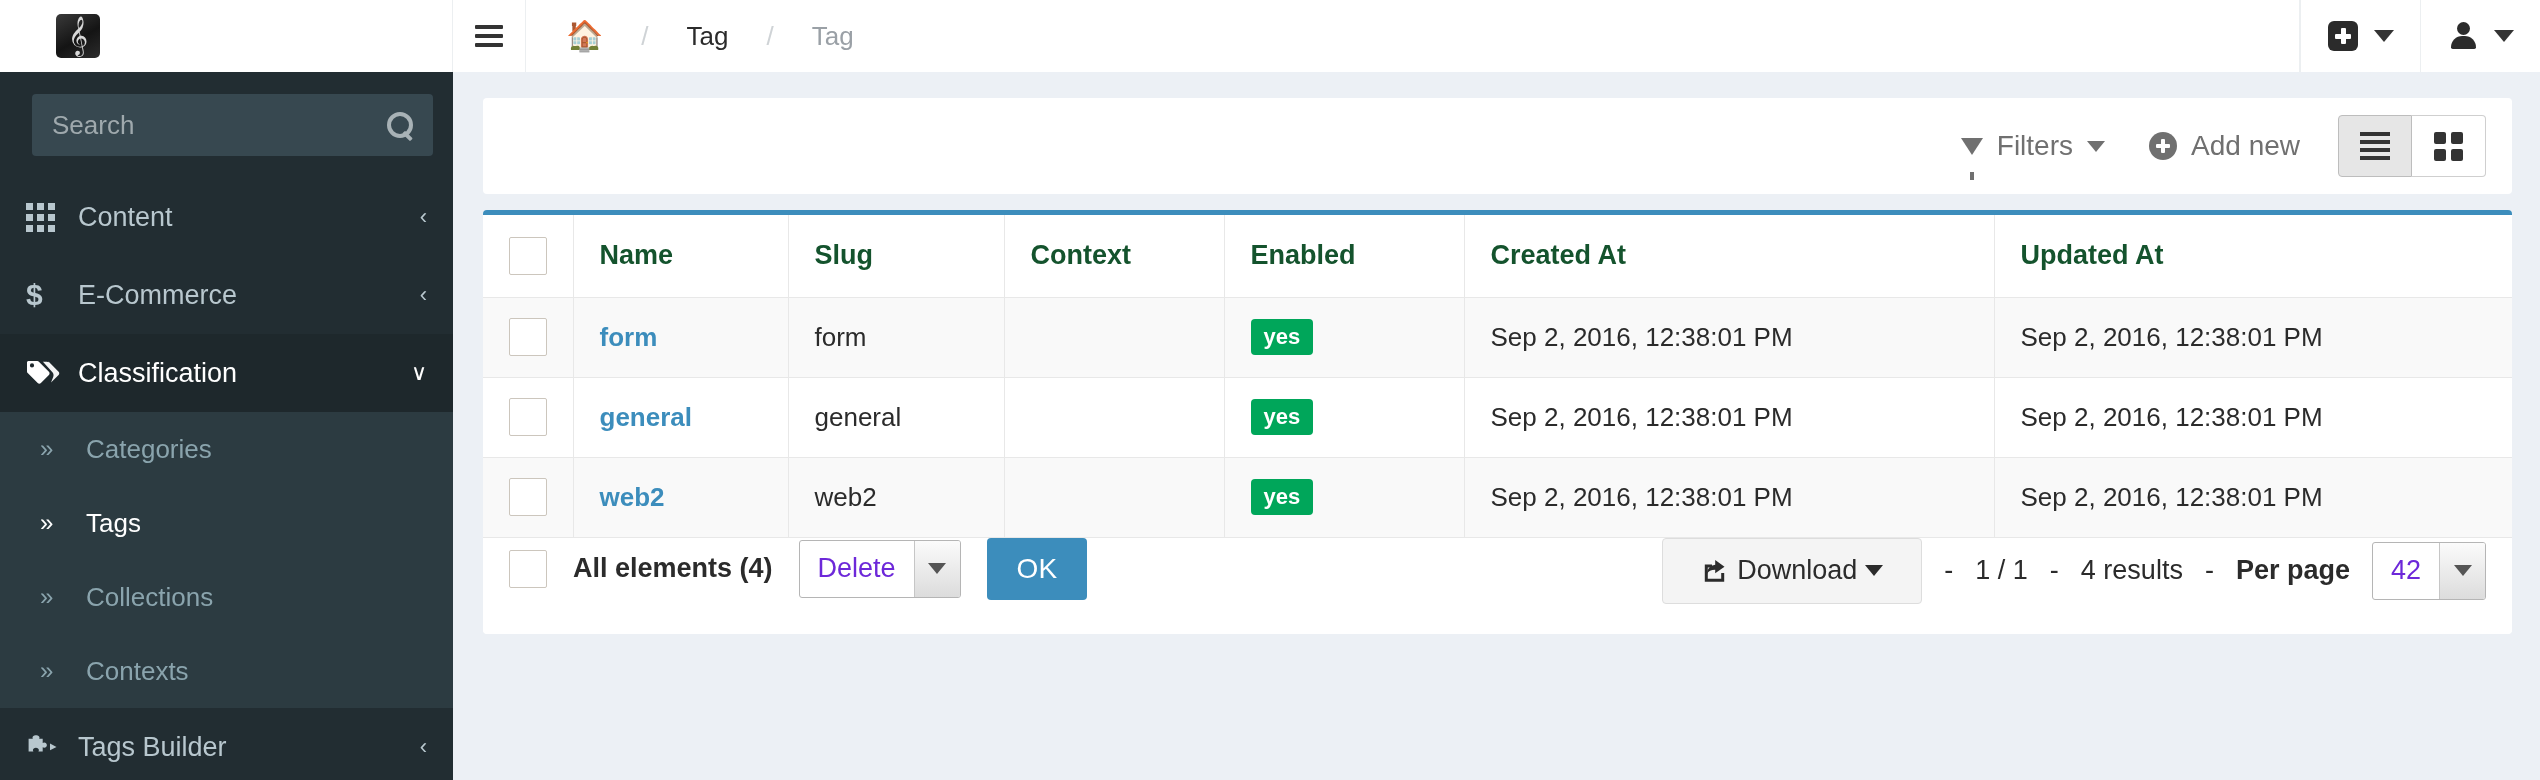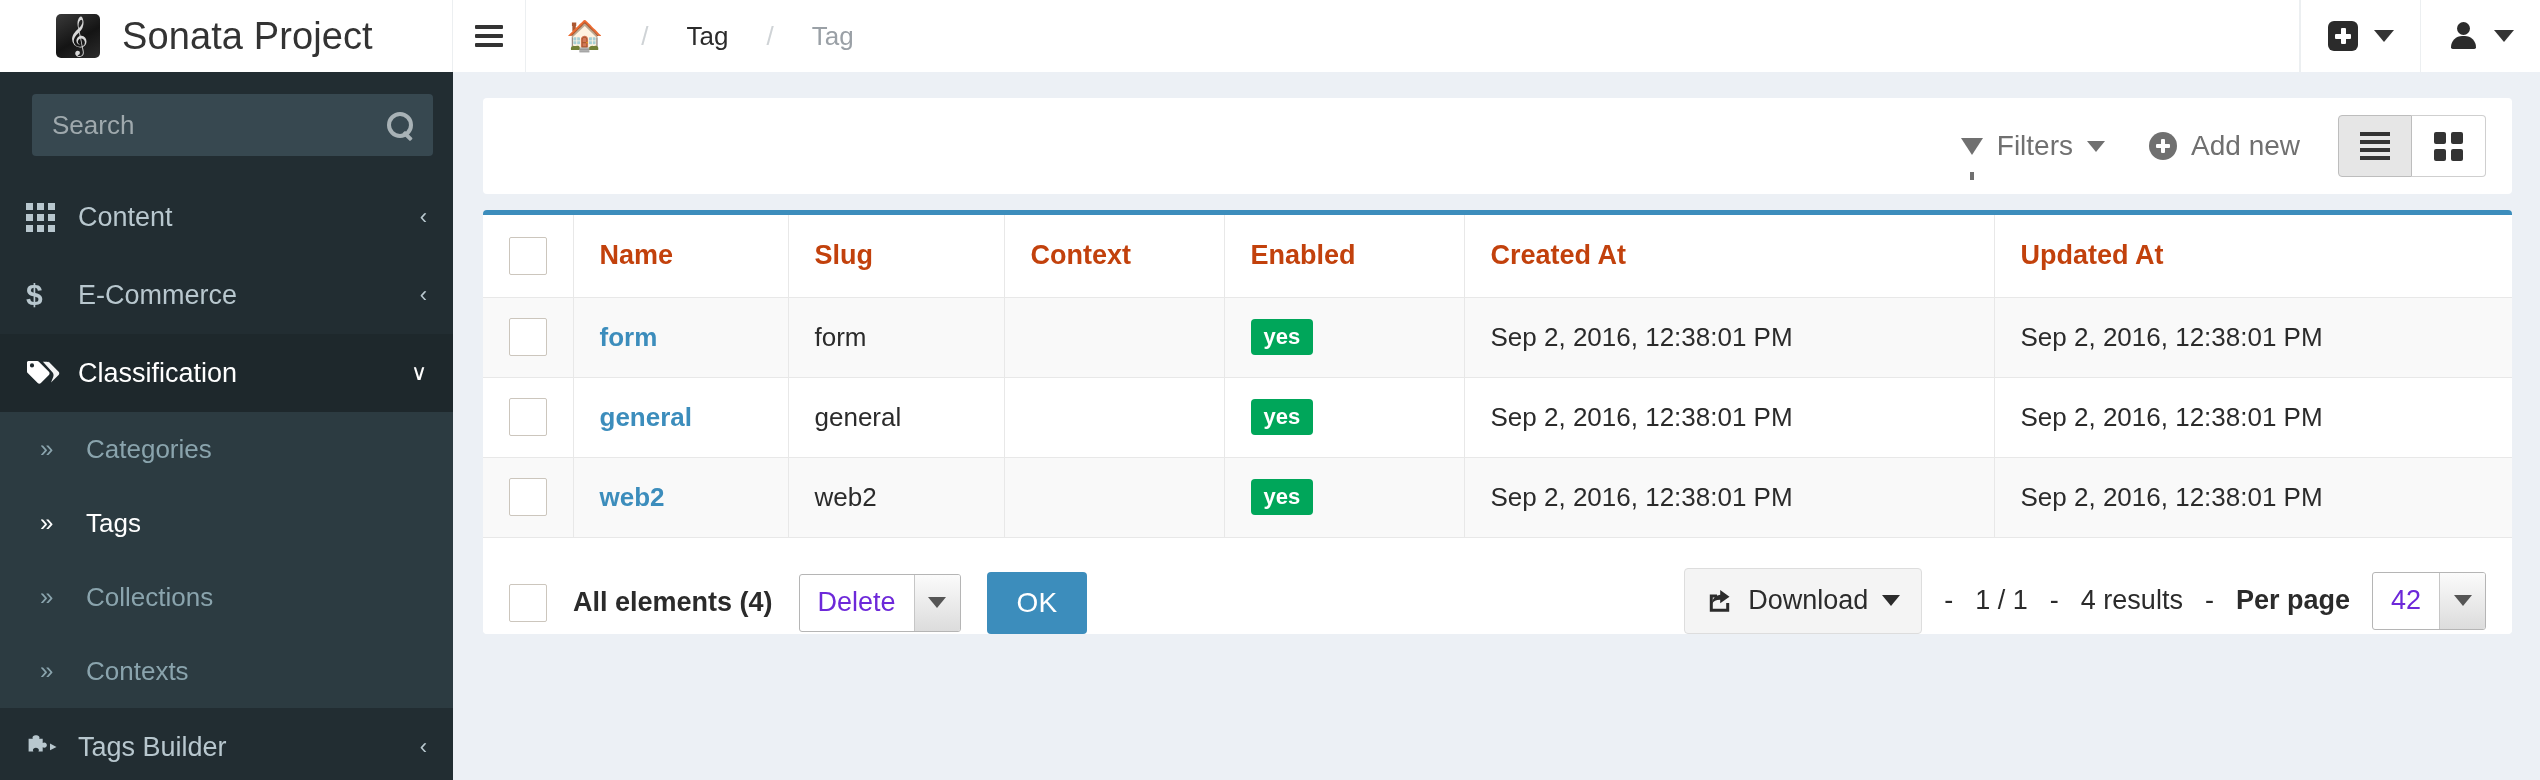--- a/index.html
+++ b/index.html
@@ -174,42 +174,42 @@
 
   .panel-list {
     margin-top: 16px; background: #fff; border-radius: 4px;
     border-top: 5px solid #3c8dbc; overflow: hidden;
   }
   table.grid { width: 100%; border-collapse: collapse; table-layout: fixed; }
   table.grid th, table.grid td {
     border-right: 1px solid #e8e8e8; border-bottom: 1px solid #e8e8e8;
     padding: 0 26px; text-align: left; vertical-align: middle;
   }
-  table.grid th { height: 82px; color: #c2410c; font-size: 27px; font-weight: 700; }
+  table.grid th { height: 82px; color: #14532d; font-size: 27px; font-weight: 700; }
   table.grid td { height: 80px; font-size: 26px; color: #2b2b2b; }
   table.grid tr:nth-child(odd) td { background: #f9f9f9; }
   table.grid th:last-child, table.grid td:last-child { border-right: 0; }
   .col-cb { width: 90px; }
   .col-name { width: 215px; }
   .col-slug { width: 216px; }
   .col-ctx { width: 220px; }
   .col-en { width: 240px; }
   .col-created { width: 530px; }
   .cb {
     width: 38px; height: 38px; border: 1px solid #ccc6bd; background: #fff;
     border-radius: 2px; display: block; cursor: pointer;
   }
   .name-link { color: #3c8dbc; font-weight: 700; text-decoration: none; cursor: pointer; }
   .badge-yes {
     display: inline-block; background: #00a65a; color: #fff; font-size: 22px;
     font-weight: 700; padding: 7px 13px; border-radius: 4px; line-height: 1;
   }
 
   .panel-footer {
-    display: flex; align-items: flex-end; background: #fff; padding: 0 26px;
+    display: flex; align-items: flex-start; background: #fff; padding: 0 26px;
     height: 96px; border-radius: 0 0 4px 4px;
   }
   .pf-left { display: flex; align-items: center; gap: 26px; flex: 0 0 auto; }
   .pf-label { font-size: 27px; font-weight: 700; color: #2b2b2b; }
   .sel {
     height: 58px; border: 1px solid #b5b5b5; border-radius: 3px; background: #fff;
     display: flex; align-items: stretch; overflow: hidden; cursor: pointer;
   }
   .sel .val { padding: 0 18px; display: flex; align-items: center; font-size: 27px; color: #6d28d9; }
   .sel .arw {
@@ -221,35 +221,34 @@
     border-right: 9px solid transparent; border-top: 11px solid #555;
   }
   .btn-ok {
     background: #3c8dbc; color: #fff; border: 0; border-radius: 4px;
     height: 62px; padding: 0 30px; font-size: 28px; cursor: pointer;
     font-family: "Liberation Sans", sans-serif;
   }
   .pf-right { margin-left: auto; display: flex; align-items: center; gap: 22px; }
   .btn-download {
     background: #f4f4f4; border: 1px solid #ddd; border-radius: 4px; height: 66px;
-    display: flex; align-items: center; gap: 14px; padding: 0 21px;
+    display: flex; align-items: center; gap: 8px; padding: 0 38px;
     font-size: 27px; color: #2b2b2b; cursor: pointer; margin-left: 6px;
   }
   .share-icon svg { display: block; }
   .pager-text { font-size: 27px; color: #2b2b2b; white-space: nowrap; }
 </style>
 </head>
 <body>
 
 <div class="app">
 
   <div class="topbar">
     <div class="logo-area">
       <div class="logo-mark">𝄞</div>
-      <div class="logo-text">Sonata Project</div>
     </div>
 
     <div class="nav-toggle">
       <div class="hamburger">
           <span></span>
           <span></span>
           <span></span>
         </div>
     </div>
 

